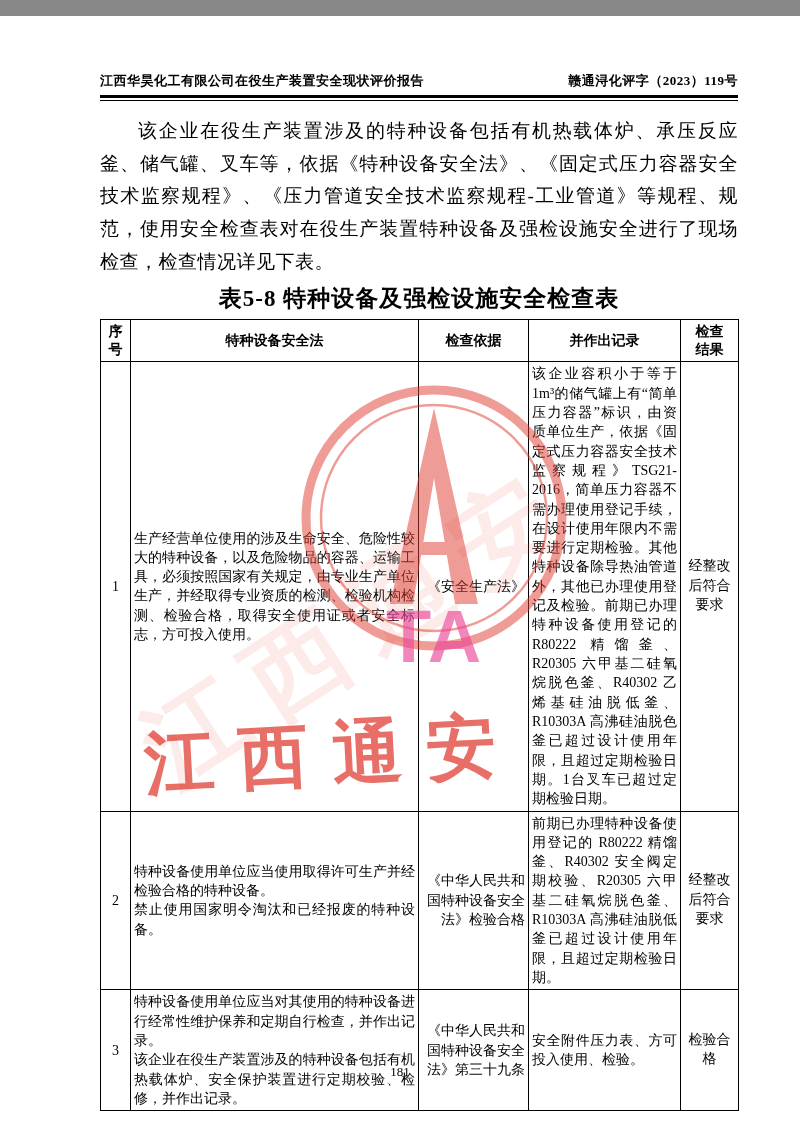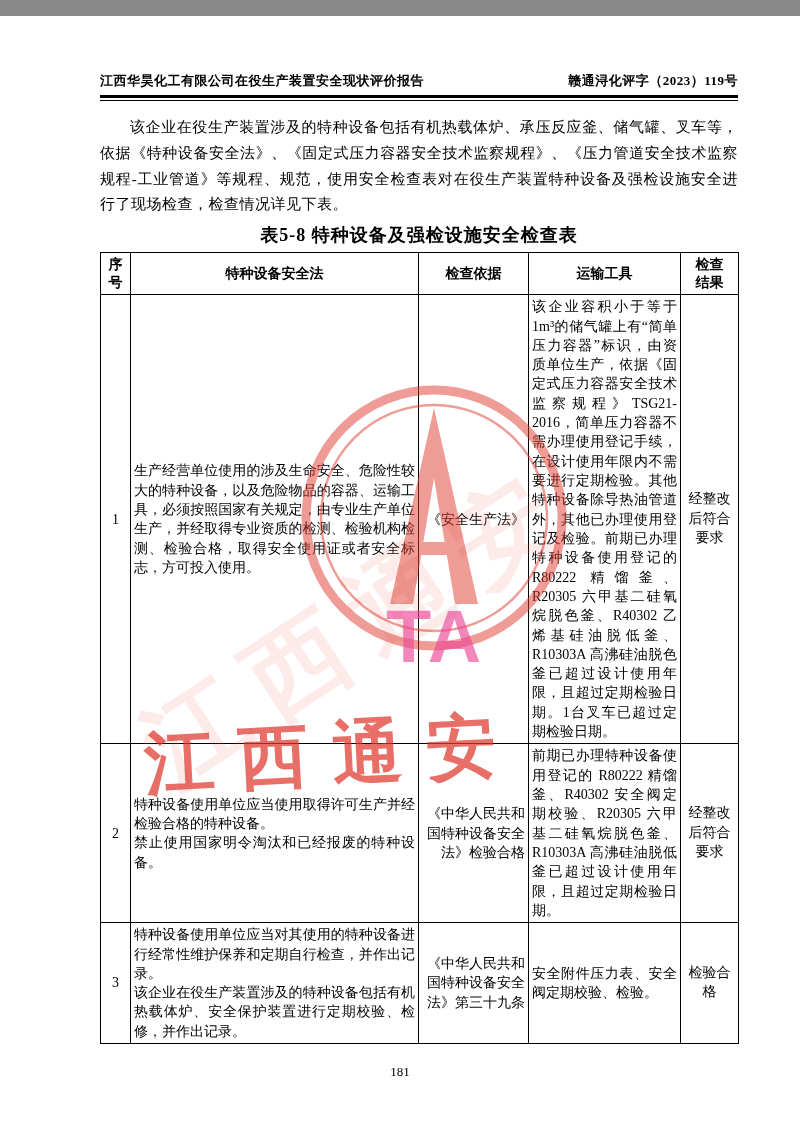--- a/index.html
+++ b/index.html
@@ -17,26 +17,26 @@
     position:absolute; left:100px; top:56px; width:638px; z-index:1;
   }
   .doc-header {
     display:flex; justify-content:space-between; align-items:flex-end;
     font-size:13px; font-weight:bold; padding-bottom:5px; letter-spacing:0.5px;
   }
   .rule-thick { height:3px; background:#000; }
   .rule-thin  { height:1px; background:#000; margin-top:2px; }
   .intro {
     margin-top:14px;
-    font-size:15px; line-height:1.72; letter-spacing:0.5px;
+    font-size:19px; line-height:1.72; letter-spacing:0.5px;
     text-align:justify; text-indent:2em;font-family:Liberation Serif, serif;
   }
   .table-title {
     margin-top:5px; text-align:center;
-    font-size:18px; font-weight:bold; letter-spacing:1px;
+    font-size:23px; font-weight:bold; letter-spacing:1px;
   }
   table.check {
     width:638px; margin-top:5px;
     border-collapse:collapse; table-layout:fixed;
   }
   .check th, .check td {
     border:1.5px solid #000;
     font-size:14px; line-height:1.38;
     padding:2px 3px; vertical-align:middle;
     overflow:hidden;
@@ -104,21 +104,21 @@
         <col style="width:110px">
         <col style="width:152px">
         <col style="width:58px">
       </colgroup>
       <thead>
         <tr>
           <th>序
 号</th>
           <th>特种设备安全法</th>
           <th>检查依据</th>
-          <th>运输工具</th>
+          <th>并作出记录</th>
           <th>检查
 结果</th>
         </tr>
       </thead>
       <tbody>
         <tr class="row-1">
           <td class="cell-no">1</td>
           <td class="cell-item">生产经营单位使用的涉及生命安全、危险性较大的特种设备，以及危险物品的容器、运输工具，必须按照国家有关规定，由专业生产单位生产，并经取得专业资质的检测、检验机构检测、检验合格，取得安全使用证或者安全标志，方可投入使用。</td>
           <td class="cell-basis">《安全生产法》</td>
           <td class="cell-record">该企业容积小于等于1m³的储气罐上有“简单压力容器”标识，由资质单位生产，依据《固定式压力容器安全技术监察规程》TSG21-2016，简单压力容器不需办理使用登记手续，在设计使用年限内不需要进行定期检验。其他特种设备除导热油管道外，其他已办理使用登记及检验。前期已办理特种设备使用登记的 R80222 精馏釜、R20305 六甲基二硅氧烷脱色釜、R40302 乙烯基硅油脱低釜、R10303A 高沸硅油脱色釜已超过设计使用年限，且超过定期检验日期。1台叉车已超过定期检验日期。</td>
@@ -130,21 +130,21 @@
 禁止使用国家明令淘汰和已经报废的特种设备。</td>
           <td class="cell-basis">《中华人民共和国特种设备安全法》检验合格</td>
           <td class="cell-record">前期已办理特种设备使用登记的 R80222 精馏釜、R40302 安全阀定期校验、R20305 六甲基二硅氧烷脱色釜、R10303A 高沸硅油脱低釜已超过设计使用年限，且超过定期检验日期。</td>
           <td class="cell-result">经整改后符合要求</td>
         </tr>
         <tr class="row-3">
           <td class="cell-no">3</td>
           <td class="cell-item">特种设备使用单位应当对其使用的特种设备进行经常性维护保养和定期自行检查，并作出记录。
 该企业在役生产装置涉及的特种设备包括有机热载体炉、安全保护装置进行定期校验、检修，并作出记录。</td>
           <td class="cell-basis">《中华人民共和国特种设备安全法》第三十九条</td>
-          <td class="cell-record">安全附件压力表、安全阀定期校验、检验。</td>
+          <td class="cell-record">安全附件压力表、方可投入使用、检验。</td>
           <td class="cell-result">检验合格</td>
         </tr>
       </tbody>
     </table>
   </div>
 
   <div class="watermark">
     <div class="wm-diagonal">江西通安</div>
     <svg class="wm-emblem" viewBox="0 0 272 272" xmlns="http://www.w3.org/2000/svg">
       <circle cx="136" cy="136" r="128" fill="none" stroke="#e0392f" stroke-width="9"></circle>

